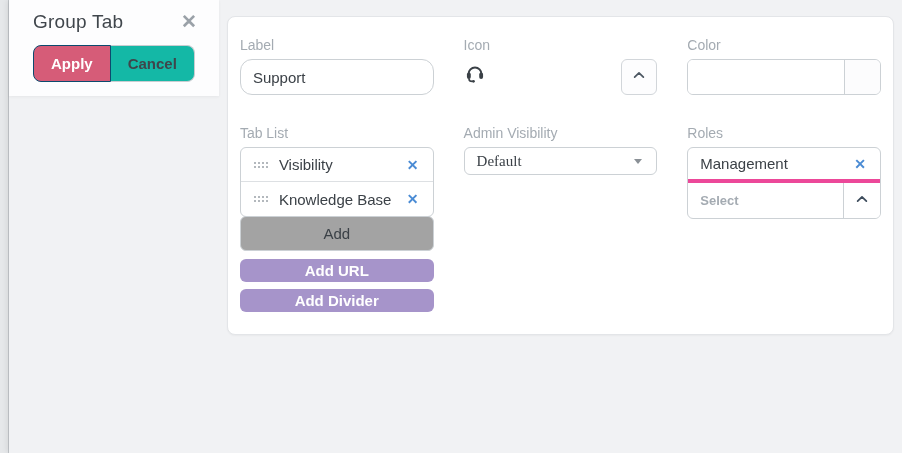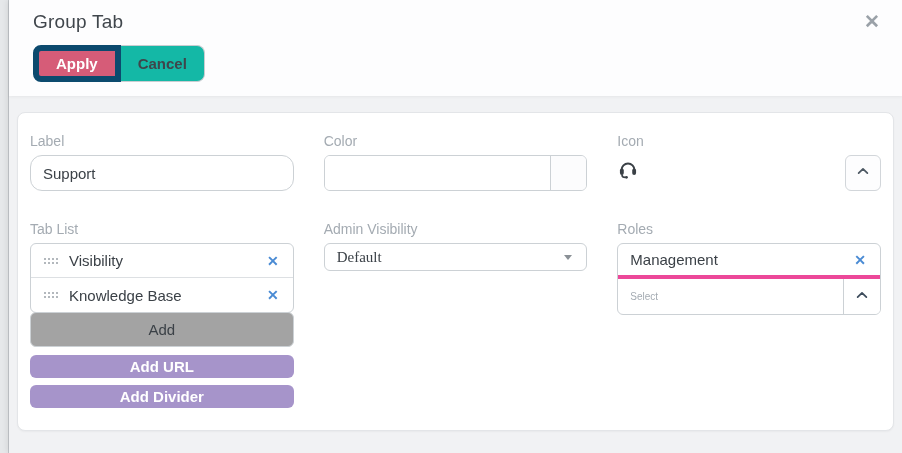--- a/index.html
+++ b/index.html
@@ -11,21 +11,21 @@
     color:#3f454b;
   }
   .page-sliver {
     position:absolute; left:0; top:0; bottom:0; width:9px;
     background:#e6e8ea; border-right:1px solid #c3c7cb;
   }
   .modal {
     position:absolute; left:9px; top:0; right:0; bottom:0;
     background:#f1f2f4;
     box-shadow:-2px 0 6px rgba(0,0,0,.08);
-    display:flex; flex-direction:column;justify-content:center;
+    display:flex; flex-direction:row;justify-content:center;
   }
   .modal-header {
     background:#fdfdfe;
     height:96px; flex:0 0 96px;
     padding:10px 24px 0 24px;
     position:relative; z-index:2;
     box-shadow:0 1px 3px rgba(0,0,0,.05);
   }
   .modal-title {
     font-size:19px; font-weight:500; color:#40464c; letter-spacing:.2px;
@@ -38,21 +38,21 @@
     cursor:pointer; user-select:none;
   }
   .btn-group { display:inline-flex; margin-top:12px; }
   .btn {
     height:37px; padding:0 17px; font-size:15px; cursor:pointer;
     display:inline-flex; align-items:center; justify-content:center;
     font-family:"Liberation Sans", sans-serif;
   }
   .btn-apply {
     background:#d65c78; color:#fff; font-weight:700;
-    border:6px solid #0c4a6e; border-radius:8px 0 0 8px;
+    border:1px solid #0c4a6e; border-radius:8px 0 0 8px;
   }
   .btn-cancel {
     background:#14b8a6; color:#3f454b; font-weight:600;
     border:1px solid #c9cdd1; border-left:none; border-radius:0 8px 8px 0;
   }
   .modal-body { flex:1; padding:16px 8px 0 8px; }
   .card {
     background:#fff; border:1px solid #e3e5e8; border-radius:8px;
     height:319px; padding:20px 12px;
     box-shadow:0 1px 2px rgba(0,0,0,.04);
@@ -127,21 +127,21 @@
   
   .roles-box { border:1px solid #ccd1d5; border-radius:6px; background:#fff; overflow:hidden; }
   .roles-selected {
     height:35px; display:flex; align-items:center; padding:0 12px;
     border-bottom:4px solid #ec4899;
   }
   .roles-selected .item-text { font-weight:400; }
   .roles-search { height:35px; display:flex; align-items:stretch; }
   .roles-placeholder {
     flex:1; display:flex; align-items:center; padding:0 12px;
-    font-size:10px; color:#a4abb2;
+    font-size:13px; color:#a4abb2;font-weight:bold;
   }
   .roles-toggle {
     width:37px; border-left:1px solid #ccd1d5; display:flex;
     align-items:center; justify-content:center; cursor:pointer; background:#fff;
   }
 </style>
 </head>
 <body>
 
 <div class="page-sliver"></div>
@@ -157,28 +157,20 @@
     </div>
   </div>
 
   <div class="modal-body">
     <div class="card">
       <div class="form-grid">
 
         <div>
           <span class="field-label">Label</span>
           <input class="text-input" type="text" value="Support" style="">
-        </div>
-
-        <div>
-          <span class="field-label">Color</span>
-          <div class="color-group">
-            <input class="text-input color-value" style="border: none; border-radius: 0px;" type="text" value="">
-            <div class="color-swatch"></div>
-          </div>
         </div>
 
         <div>
           <span class="field-label">Icon</span>
           <div class="icon-row">
             <span class="headset-glyph">
               <svg width="22" height="22" viewBox="0 0 24 24">
                 <path d="M5 13a7 7 0 0 1 14 0" fill="none" stroke="#3a4046" stroke-width="2.2" stroke-linecap="round"></path>
                 <rect x="3.2" y="11.5" width="4.2" height="7" rx="2.1" fill="#3a4046"></rect>
                 <rect x="16.6" y="11.5" width="4.2" height="7" rx="2.1" fill="#3a4046"></rect>
@@ -190,20 +182,28 @@
               <span>
                 <svg width="14" height="14" viewBox="0 0 16 16">
                   <polyline points="3,10.5 8,5.5 13,10.5" fill="none" stroke="#4d5863" stroke-width="2" stroke-linecap="round" stroke-linejoin="round"></polyline>
                 </svg>
               </span>
             </div>
           </div>
         </div>
 
         <div>
+          <span class="field-label">Color</span>
+          <div class="color-group">
+            <input class="text-input color-value" style="border: none; border-radius: 0px;" type="text" value="">
+            <div class="color-swatch"></div>
+          </div>
+        </div>
+
+        <div>
           <span class="field-label">Tab List</span>
           <div class="list-box">
             <div class="list-item">
               <span class="drag-handle">
                   <i></i>
                   <i></i>
                   <i></i>
                   <i></i>
                   <i></i>
                   <i></i>

